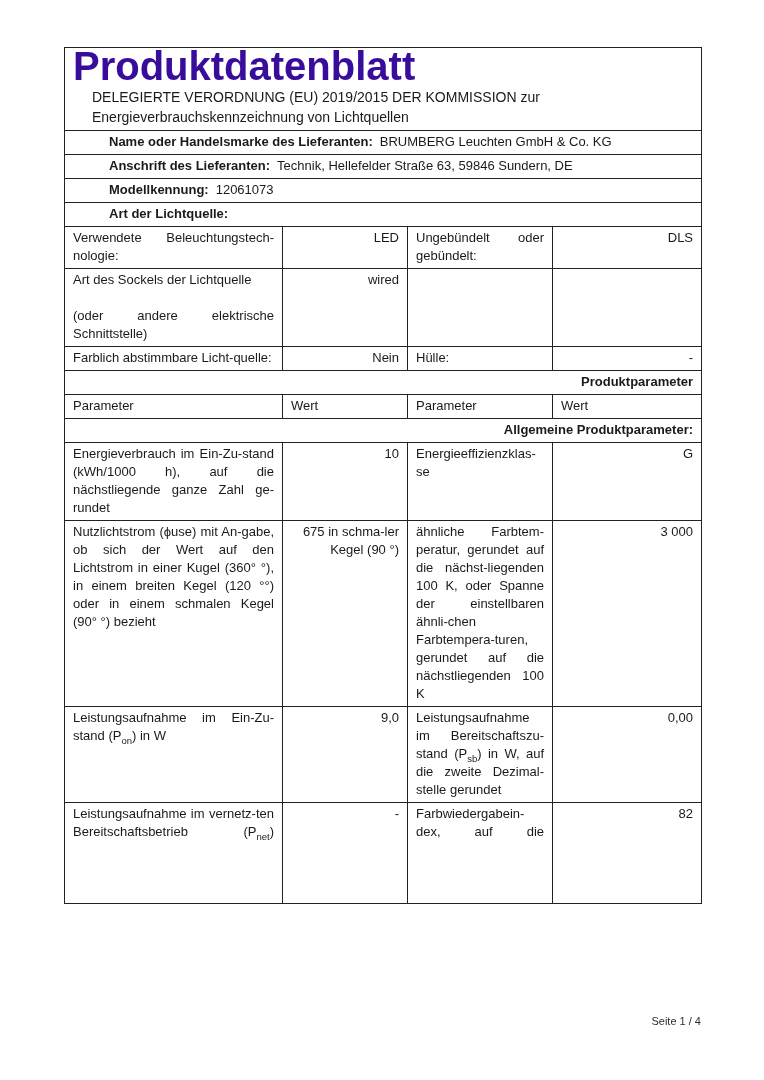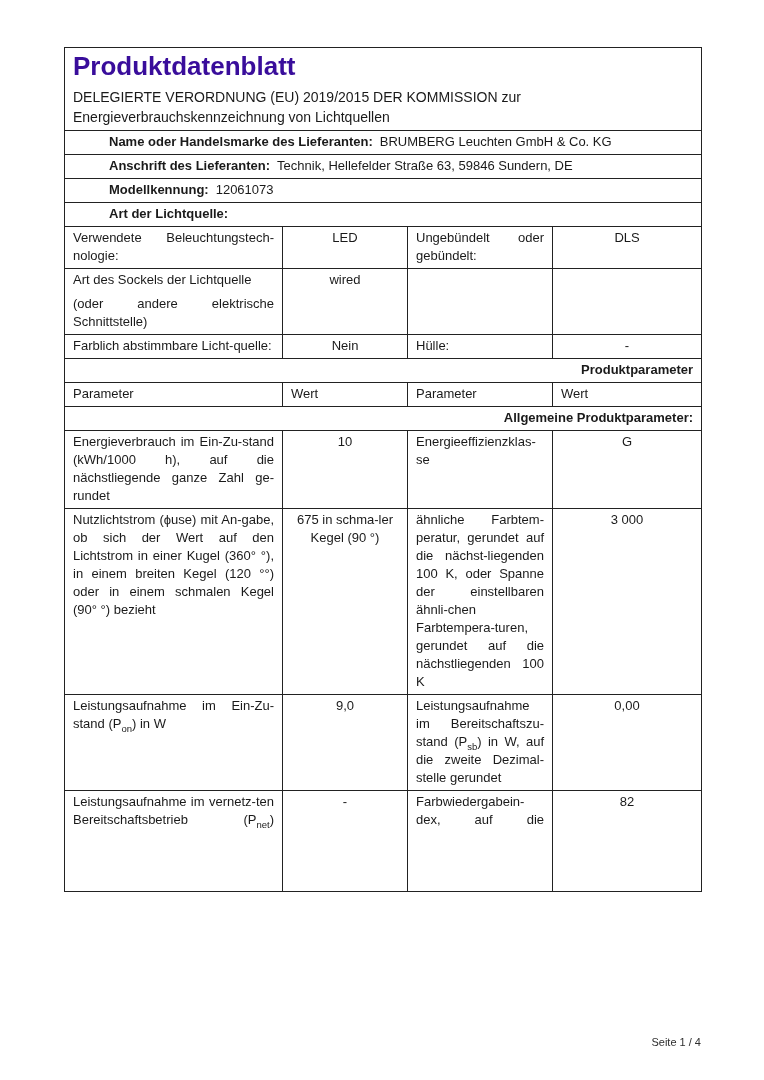--- a/index.html
+++ b/index.html
@@ -8,37 +8,37 @@
     font-family:"Liberation Sans", sans-serif; color:#1a1a1a; overflow:hidden;
   }
   .clip { position:absolute; left:64px; top:47px; width:638px; max-height:960px; overflow:hidden; }
   table.doc { width:637px; border-collapse:collapse; table-layout:fixed; }
   table.doc td {
     border:1.5px solid #222222; vertical-align:top;
     padding:2px 8px 3px; font-size:13px; line-height:18px;
   }
   
   td.title-cell { padding:5px 9px 6px; }
-  .doc-title { font-size:26px; line-height:32px; font-weight:bold; color:#390d9b; }
-  .doc-reg { margin-top:5px; font-size:14px; line-height:20px; white-space:pre-line; }
+  .doc-title { font-size:40px; line-height:32px; font-weight:bold; color:#390d9b; }
+  .doc-reg { margin-top:5px; font-size:14px; line-height:20px; white-space:pre-line;margin-left:19px; }
   
   td.info-cell { padding:4px 9px; font-size:14px; line-height:20px; }
   .info-label { font-weight:bold;padding-left:36px; }
   .info-value { margin-left:7px; }
   
   .c-just { text-align:justify; }
-  .c-center { text-align:center;margin-left:36px; }
+  .c-center { text-align:right;margin-left:36px; }
   td.sec-hdr { text-align:right; font-weight:bold; padding:2px 8px; font-size:13.5px; }
   td.col-hdr { padding:2px 8px; }
-  .par + .par { margin-top:6px; }
+  .par + .par { margin-top:18px; }
   .jl { text-align:justify; text-align-last:justify;margin-top:43px; -moz-text-align-last:justify; }
   td.cut { height:95px; }
   sub { font-size:9.5px; line-height:0; }
   .footer {
-    position:absolute; top:1036px; right:63px;
+    position:absolute; top:1015px; right:63px;
     font-size:11px; line-height:13px; color:#2e2e2e;
   }
 </style>
 </head>
 <body>
 
 <div id="screen">
   <div class="clip">
     <table class="doc">
       <colgroup>

